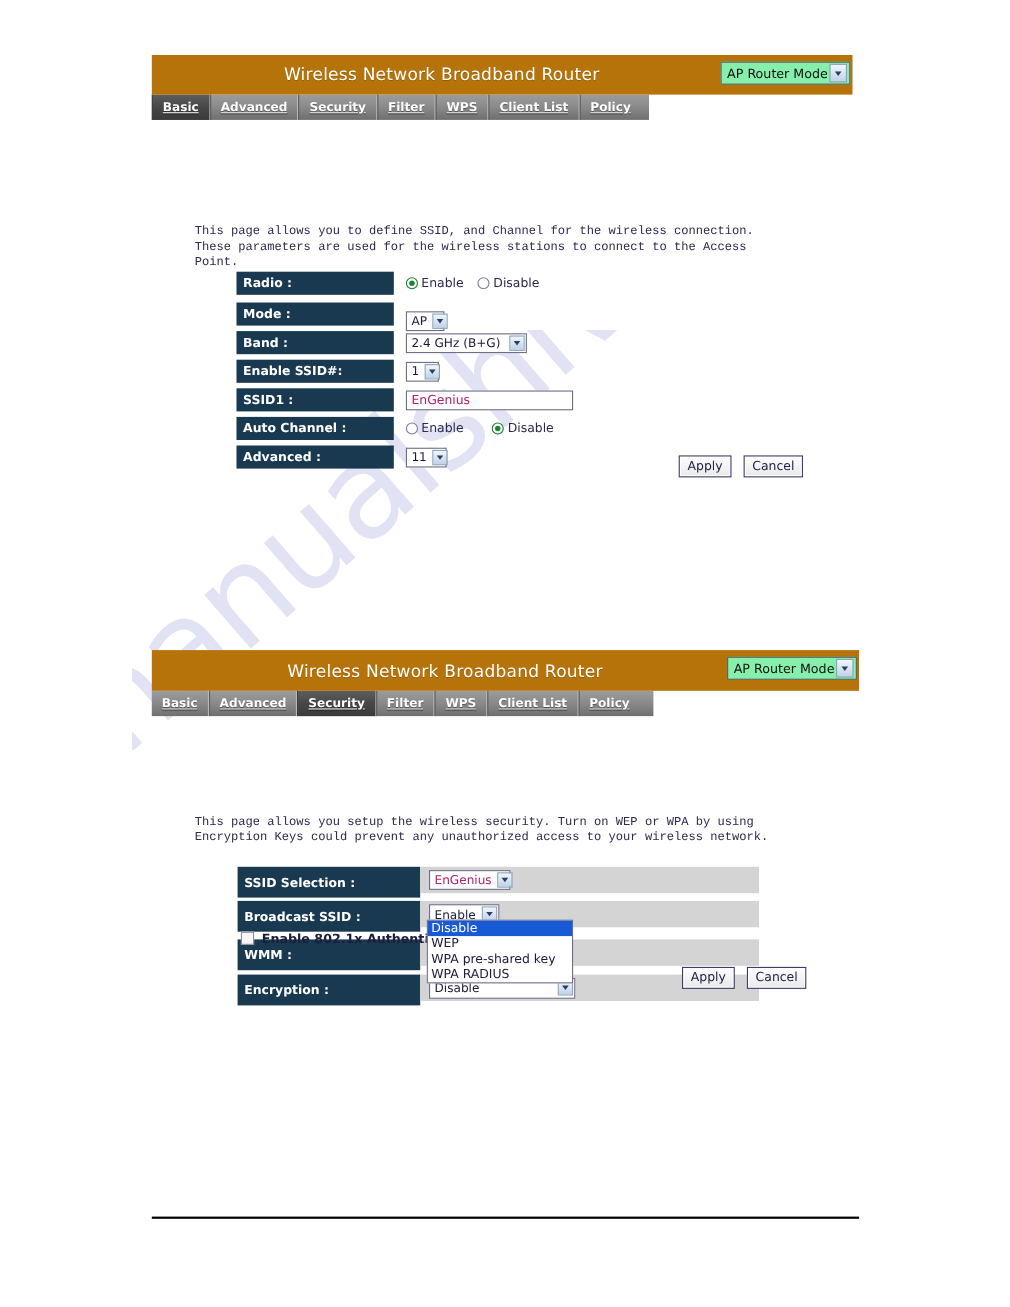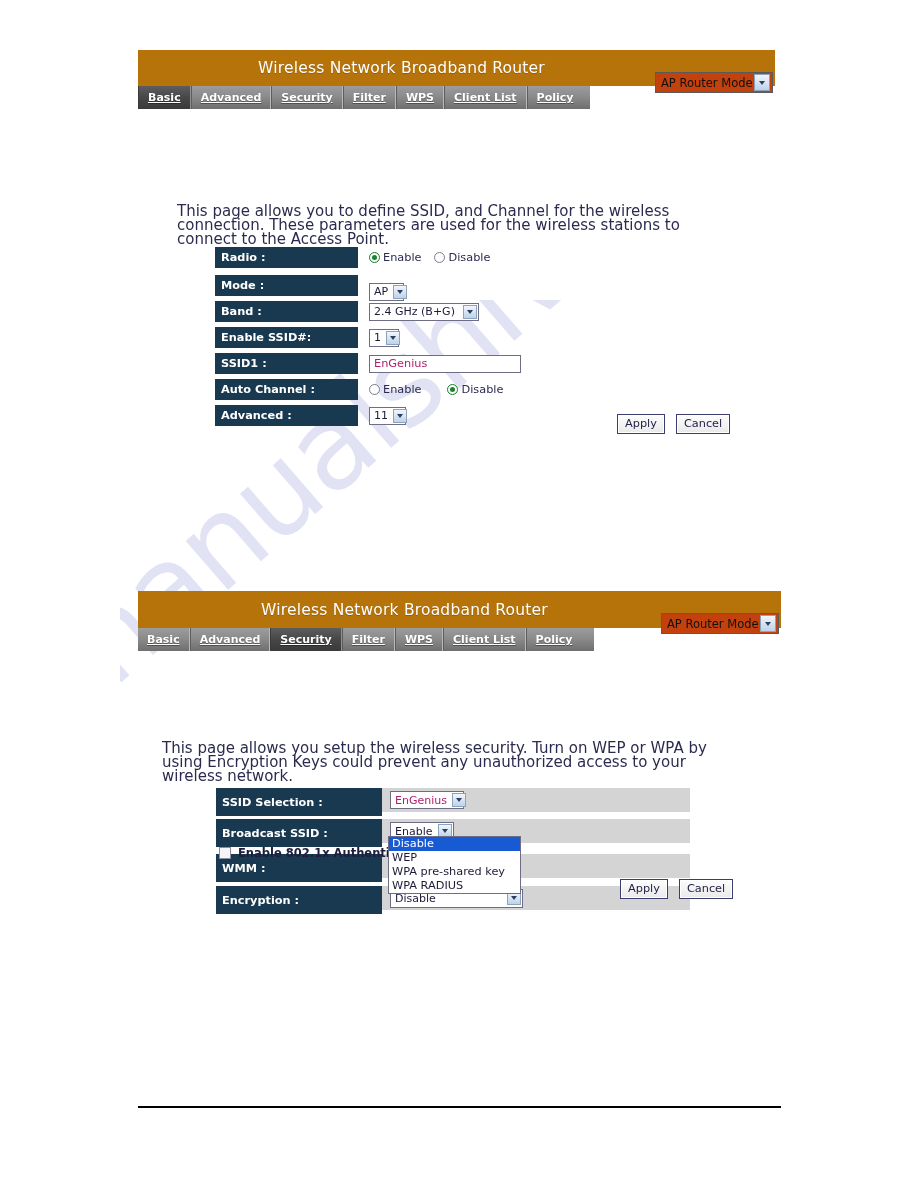--- a/index.html
+++ b/index.html
@@ -64,24 +64,24 @@
     font-size: 15.5px;
     font-weight: 400;
     letter-spacing: 0.2px;
     text-shadow: 0 1px 0 rgba(0,0,0,0.18);
     padding-right: 110px;
   }
 
   .mode-select {
     position: absolute;
     right: 2px;
-    top: 22px;
+    top: 6px;
     width: 118px;
     height: 21px;
-    background: #c2410c;
+    background: #86efac;
     border: 1px solid #5a5a5a;
     display: flex;
     align-items: center;
     box-sizing: border-box;
   }
   .mode-select .ms-label {
     flex: 1;
     font-size: 11.5px;
     color: #111;
     padding-left: 5px;
@@ -140,27 +140,28 @@
   .tab.active {
     background: linear-gradient(#5e5e5e, #474747 50%, #3a3a3a);
     border-left: 1px solid #3a3a3a;
     border-right: 1px solid #8f8f8f;
   }
 
   
   .panel-body { position: relative; }
   .desc {
     position: absolute;
-    font-size: 15px;
+    font-size: 11px;
     color: #2b2b4f;
     line-height: 14px;
     width: 545px;
+    font-family: Liberation Mono, monospace;
   }
   #panel-basic .desc { left: 39px; top: 95px; }
-  #panel-security .desc { left: 24px; top: 90px; }
+  #panel-security .desc { left: 39px; top: 90px; }
 
   
   .form {
     position: absolute;
   }
   #panel-basic .form { left: 77px; top: 138px; }
   #panel-security .form { left: 78px; top: 137px; }
 
   .row {
     display: flex;

